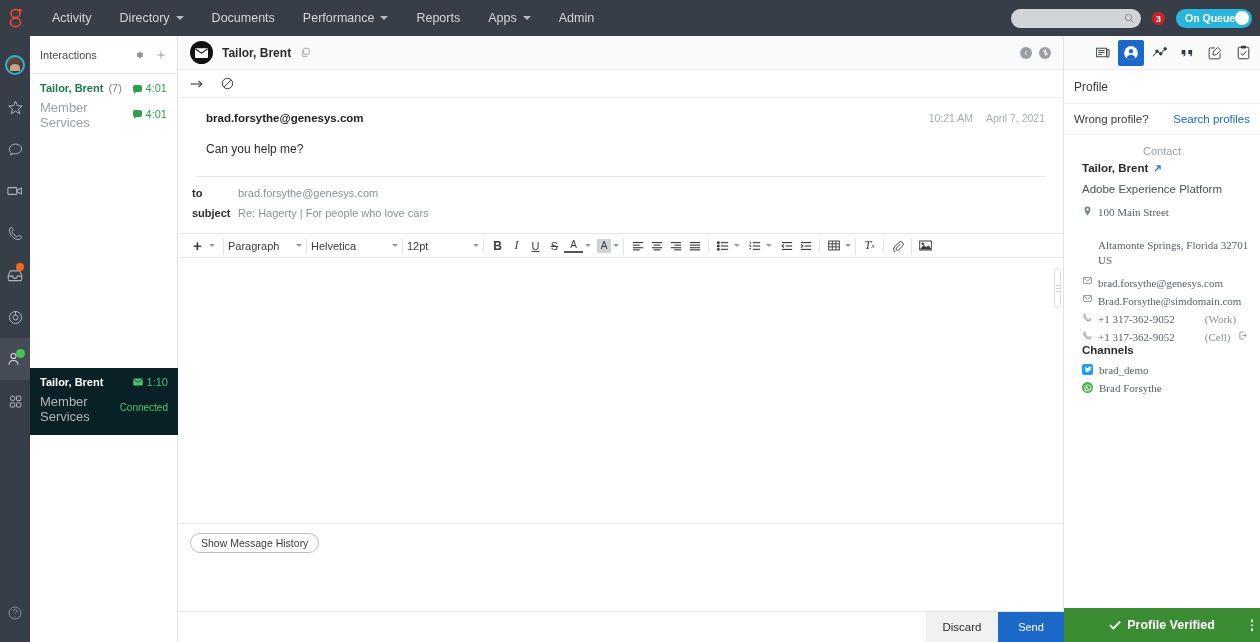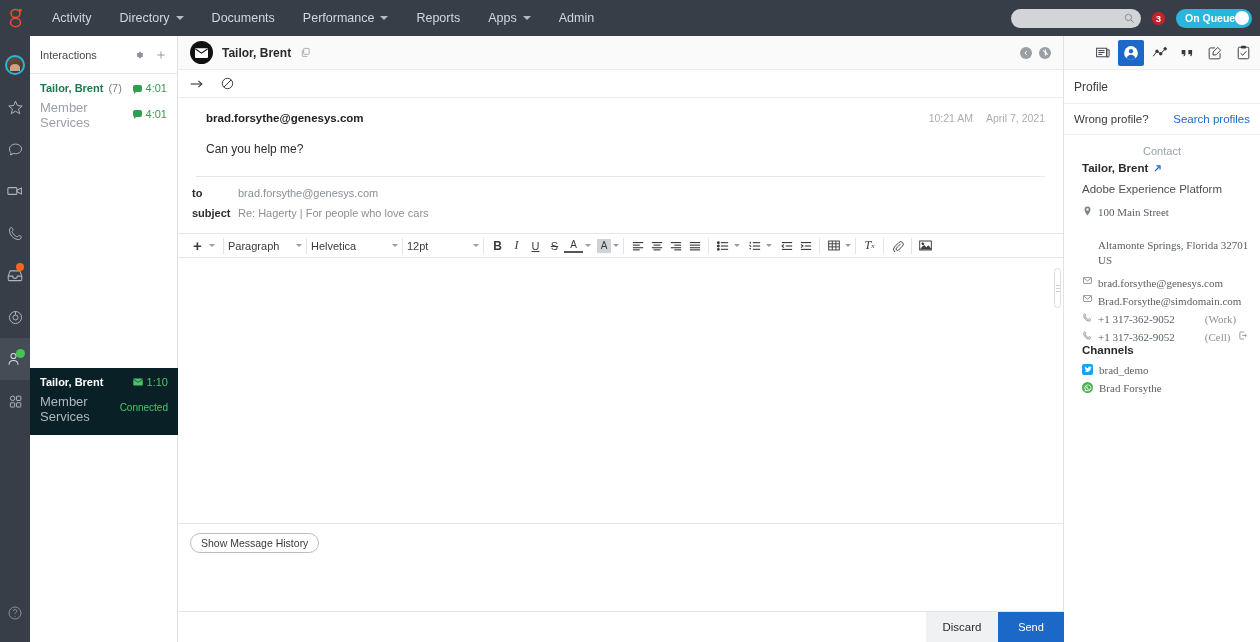--- a/index.html
+++ b/index.html
@@ -830,13 +830,26 @@
           <svg width="8" height="8" viewBox="0 0 10 10" fill="#fff">
             <path d="M5 0.6A4.3 4.3 0 001.2 7.1L0.7 9.3l2.3-.5A4.3 4.3 0 105 .6zm0 1.1a3.2 3.2 0 11-1.7 5.9l-.2-.1-1.2.3.3-1.2-.1-.2A3.2 3.2 0 015 1.7z"></path>
             <path d="M3.6 3c-.1 0-.2 0-.3.2s-.4.4-.4.9.4 1 .5 1.1c.1.1.8 1.3 2 1.7.9.3 1.1.3 1.3.2.2 0 .6-.2.7-.5.1-.2.1-.4 0-.5l-.8-.4c-.1 0-.2-.1-.3.1l-.3.4c-.1.1-.2.1-.3 0a2.8 2.8 0 01-1.3-1.2c-.1-.2 0-.2.1-.3l.2-.2v-.2l-.4-.9c-.1-.2-.2-.2-.3-.2z"></path>
             </svg>
         </span>
         <span>Brad Forsythe</span>
       </div>
     </div>
   </div>
 
+  <div class="verified">
+    <span>
+      <svg width="12" height="10" viewBox="0 0 14 11" fill="none" stroke="#fff" stroke-width="2">
+        <polyline points="1,5.5 5,9.5 13,1.5"></polyline>
+        </svg>
+    </span>
+    <span>Profile Verified</span>
+    <span class="vdots">
+        <i></i>
+        <i></i>
+        <i></i>
+      </span>
+  </div>
 </div>
 
 </body></html>

